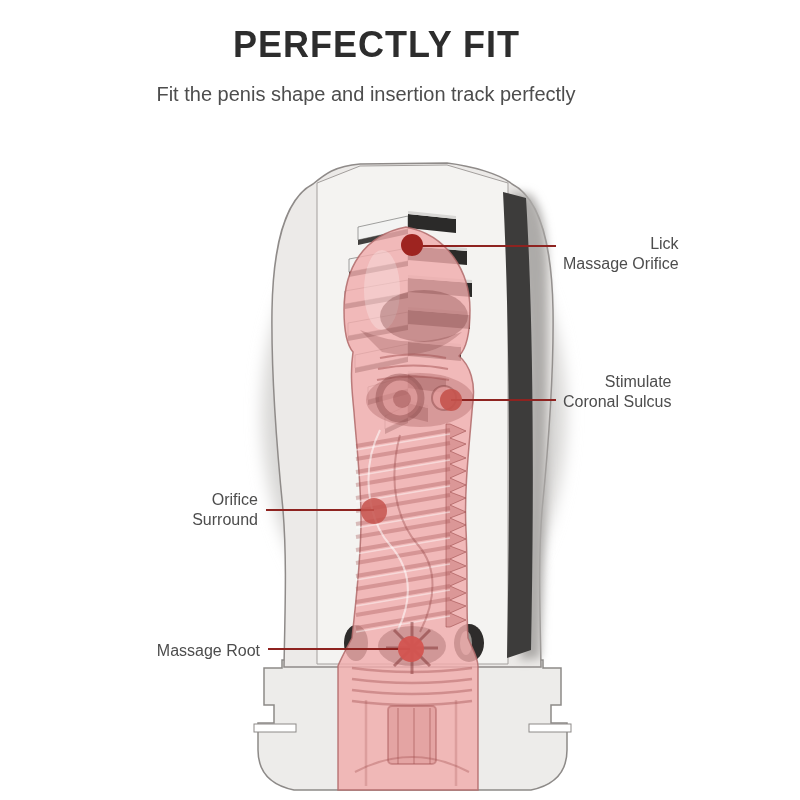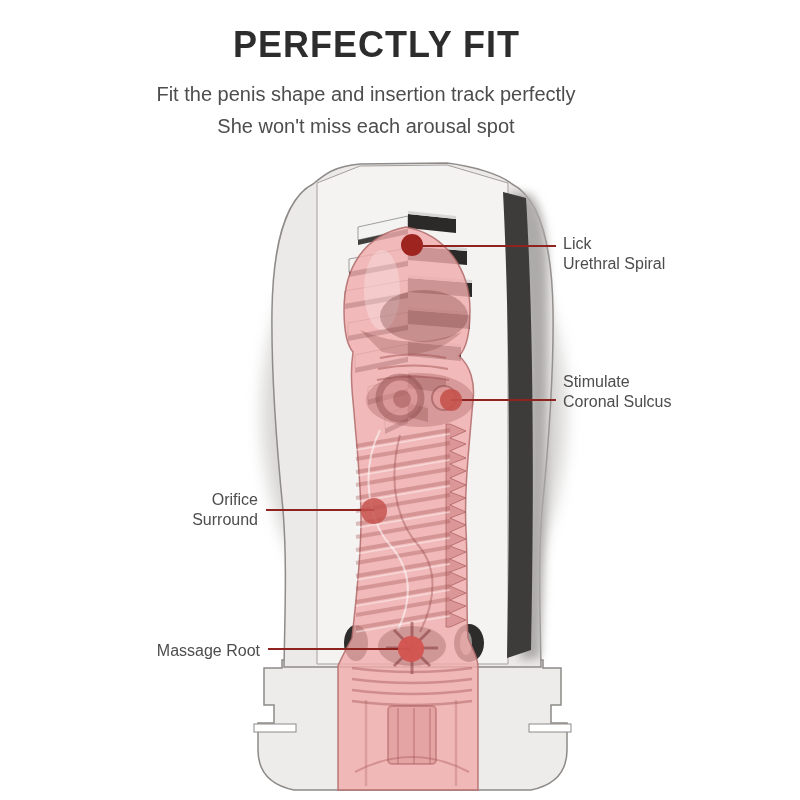--- a/index.html
+++ b/index.html
@@ -5,35 +5,34 @@
   html,body{margin:0;padding:0;background:#ffffff;}
   .stage{position:relative;width:800px;height:800px;background:#ffffff;overflow:hidden;
          font-family:"Liberation Sans","DejaVu Sans",sans-serif;}
   .title{position:absolute;top:24px;left:0;width:753px;text-align:center;margin:0;
          font-size:36px;font-weight:800;letter-spacing:1px;color:#2d2d2d;}
   .sub{position:absolute;left:0;width:732px;text-align:center;margin:0;
        font-size:20px;color:#4d4d4d;}
   .sub1{top:83px;}
   .sub2{top:115px;}
   .illus{position:absolute;top:0;left:0;}
-  .callout{position:absolute;font-size:16px;line-height:20px;color:#4d4d4d;}
+  .callout{position:absolute;font-size:16px;line-height:20px;color:#4d4d4d;text-align:right;}
   .callout span{display:block;}
   .co-lick{left:563px;top:234px;}
   .co-stimulate{left:563px;top:372px;}
   .co-spiral{right:542px;top:490px;text-align:right;}
   .co-massage{right:540px;top:641px;}
 </style>
 </head>
 <body>
 
 <div class="stage">
 
   <h1 class="title">PERFECTLY FIT</h1>
   <p class="sub sub1">Fit the penis shape and insertion track perfectly</p>
-  <p class="sub sub2">She won't miss each arousal spot</p>
 
   <svg class="illus" width="800" height="800" viewBox="0 0 800 800">
     <defs>
       <filter id="soft" x="-30%" y="-30%" width="160%" height="160%">
         <feGaussianBlur stdDeviation="8"></feGaussianBlur>
       </filter>
       <filter id="soft2" x="-60%" y="-60%" width="220%" height="220%">
         <feGaussianBlur stdDeviation="5"></feGaussianBlur>
       </filter>
     </defs>
@@ -136,21 +135,21 @@
     <g>
       <circle cx="412" cy="245" r="11" fill="#9e2420"></circle>
       <circle cx="451" cy="400" r="11" opacity="0.9" fill="#c5534d"></circle>
       <circle cx="374" cy="511" r="13" opacity="0.85" fill="#c5534d"></circle>
       <circle cx="411" cy="649" r="13" opacity="0.95" fill="#d35450"></circle>
     </g>
   </svg>
 
   <div class="callout co-lick">
     <span>Lick</span>
-    <span>Urethral Spiral</span>
+    <span>Massage Orifice</span>
   </div>
   <div class="callout co-stimulate">
     <span>Stimulate</span>
     <span>Coronal Sulcus</span>
   </div>
   <div class="callout co-spiral">
     <span>Orifice</span>
     <span>Surround</span>
   </div>
   <div class="callout co-massage">

